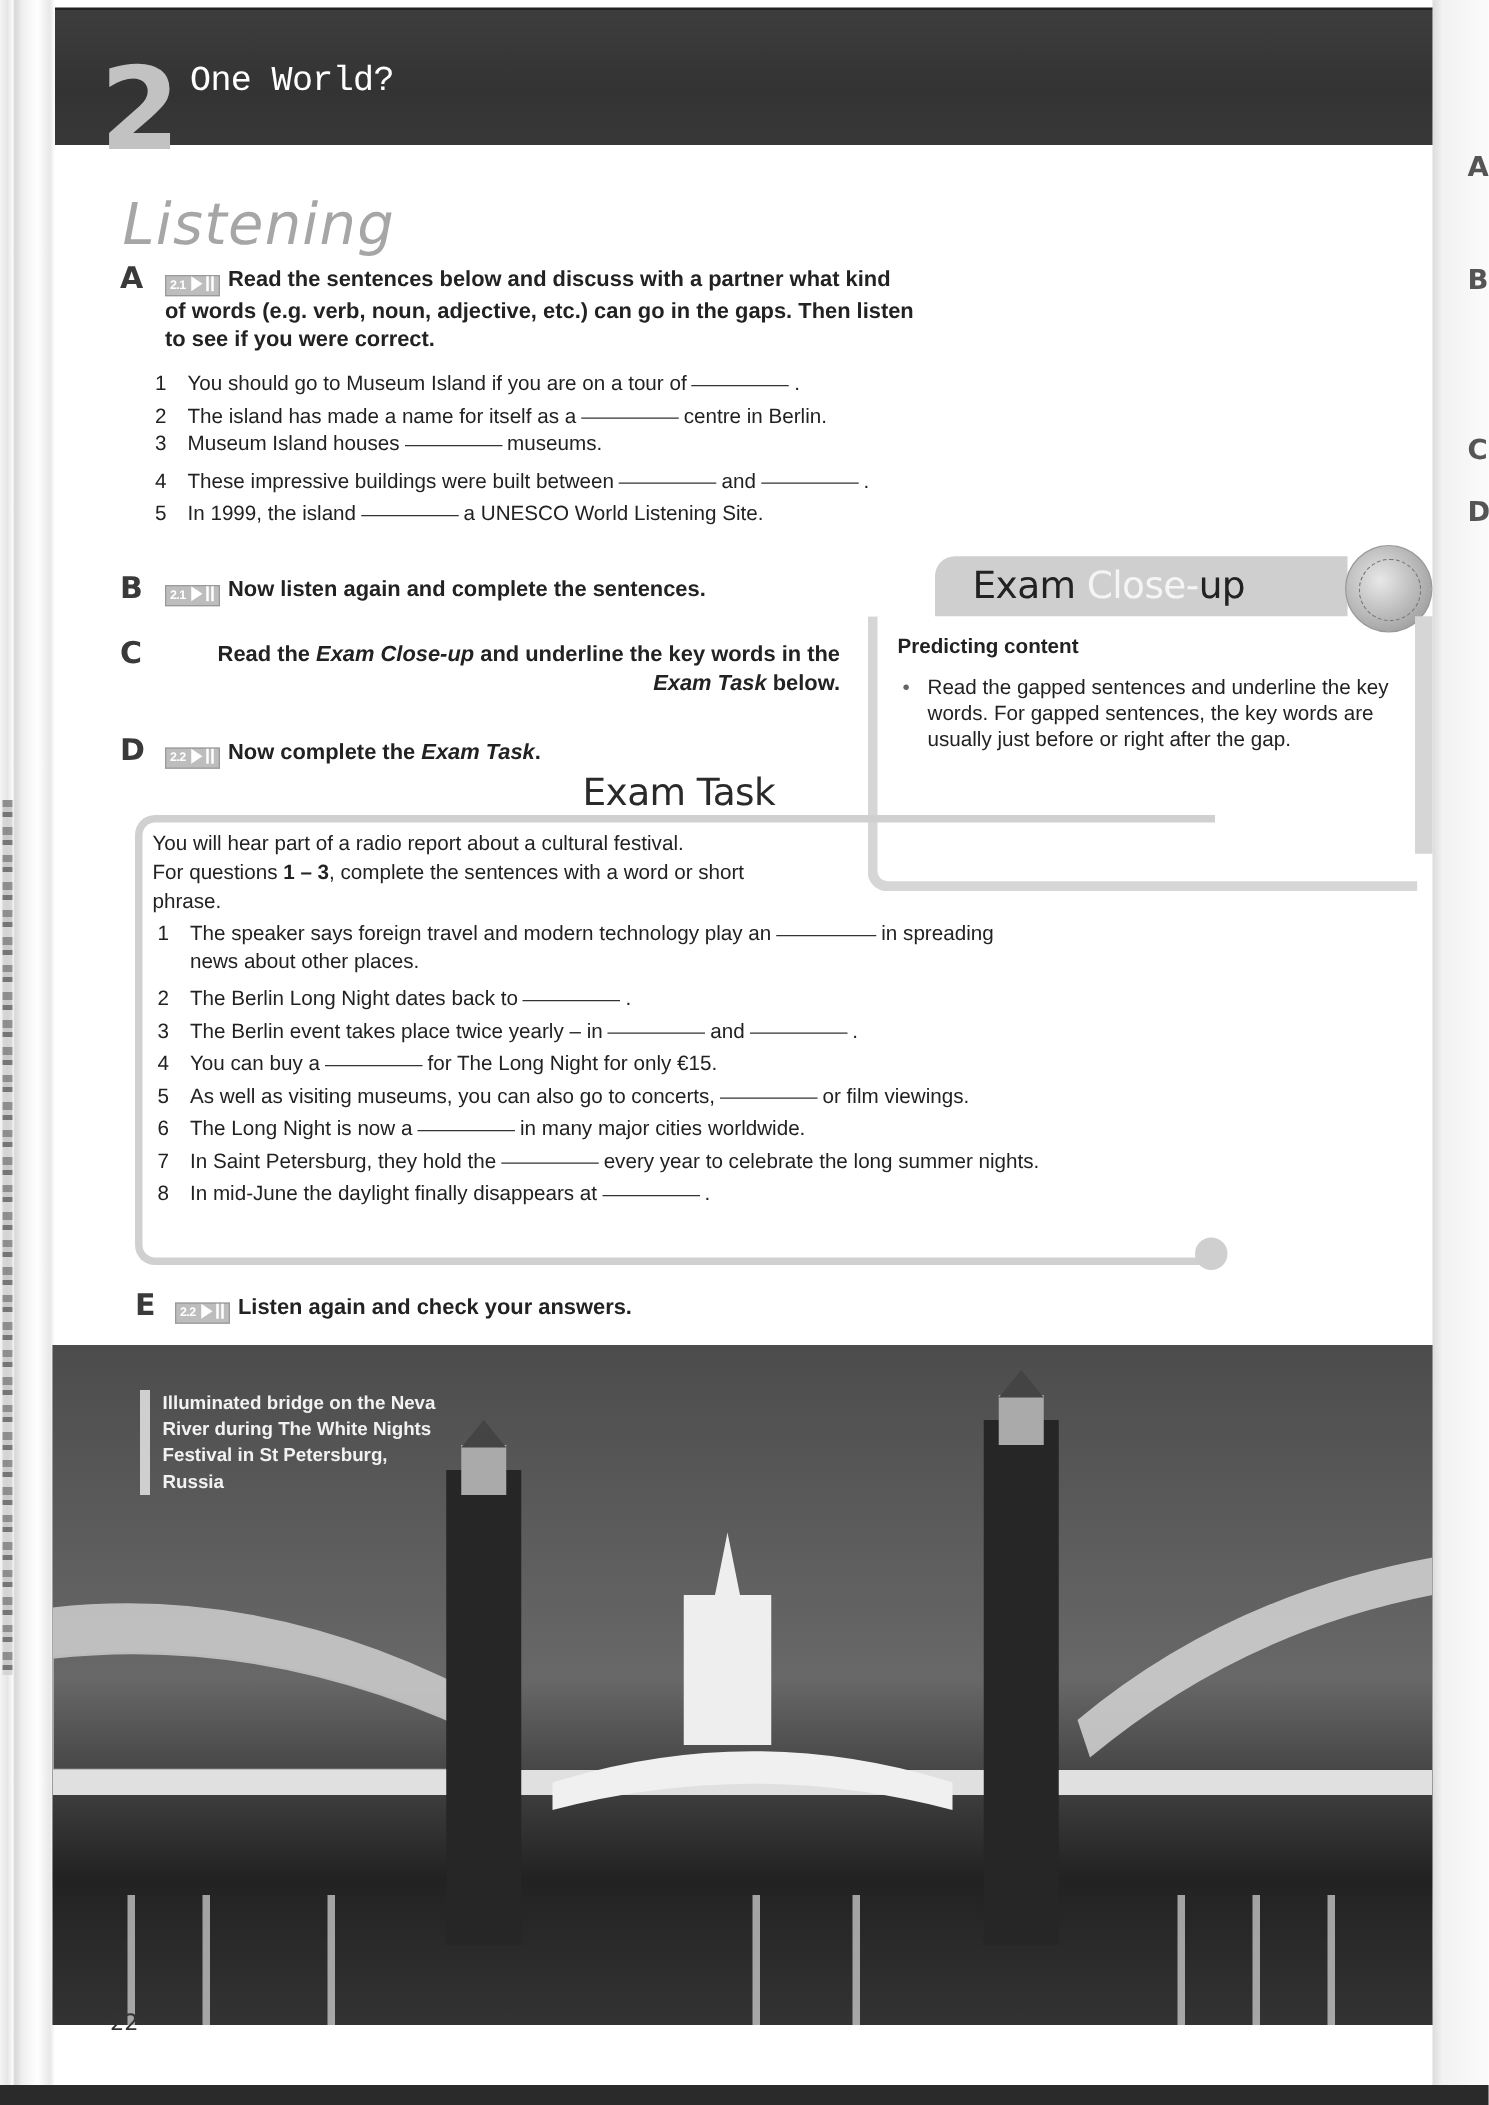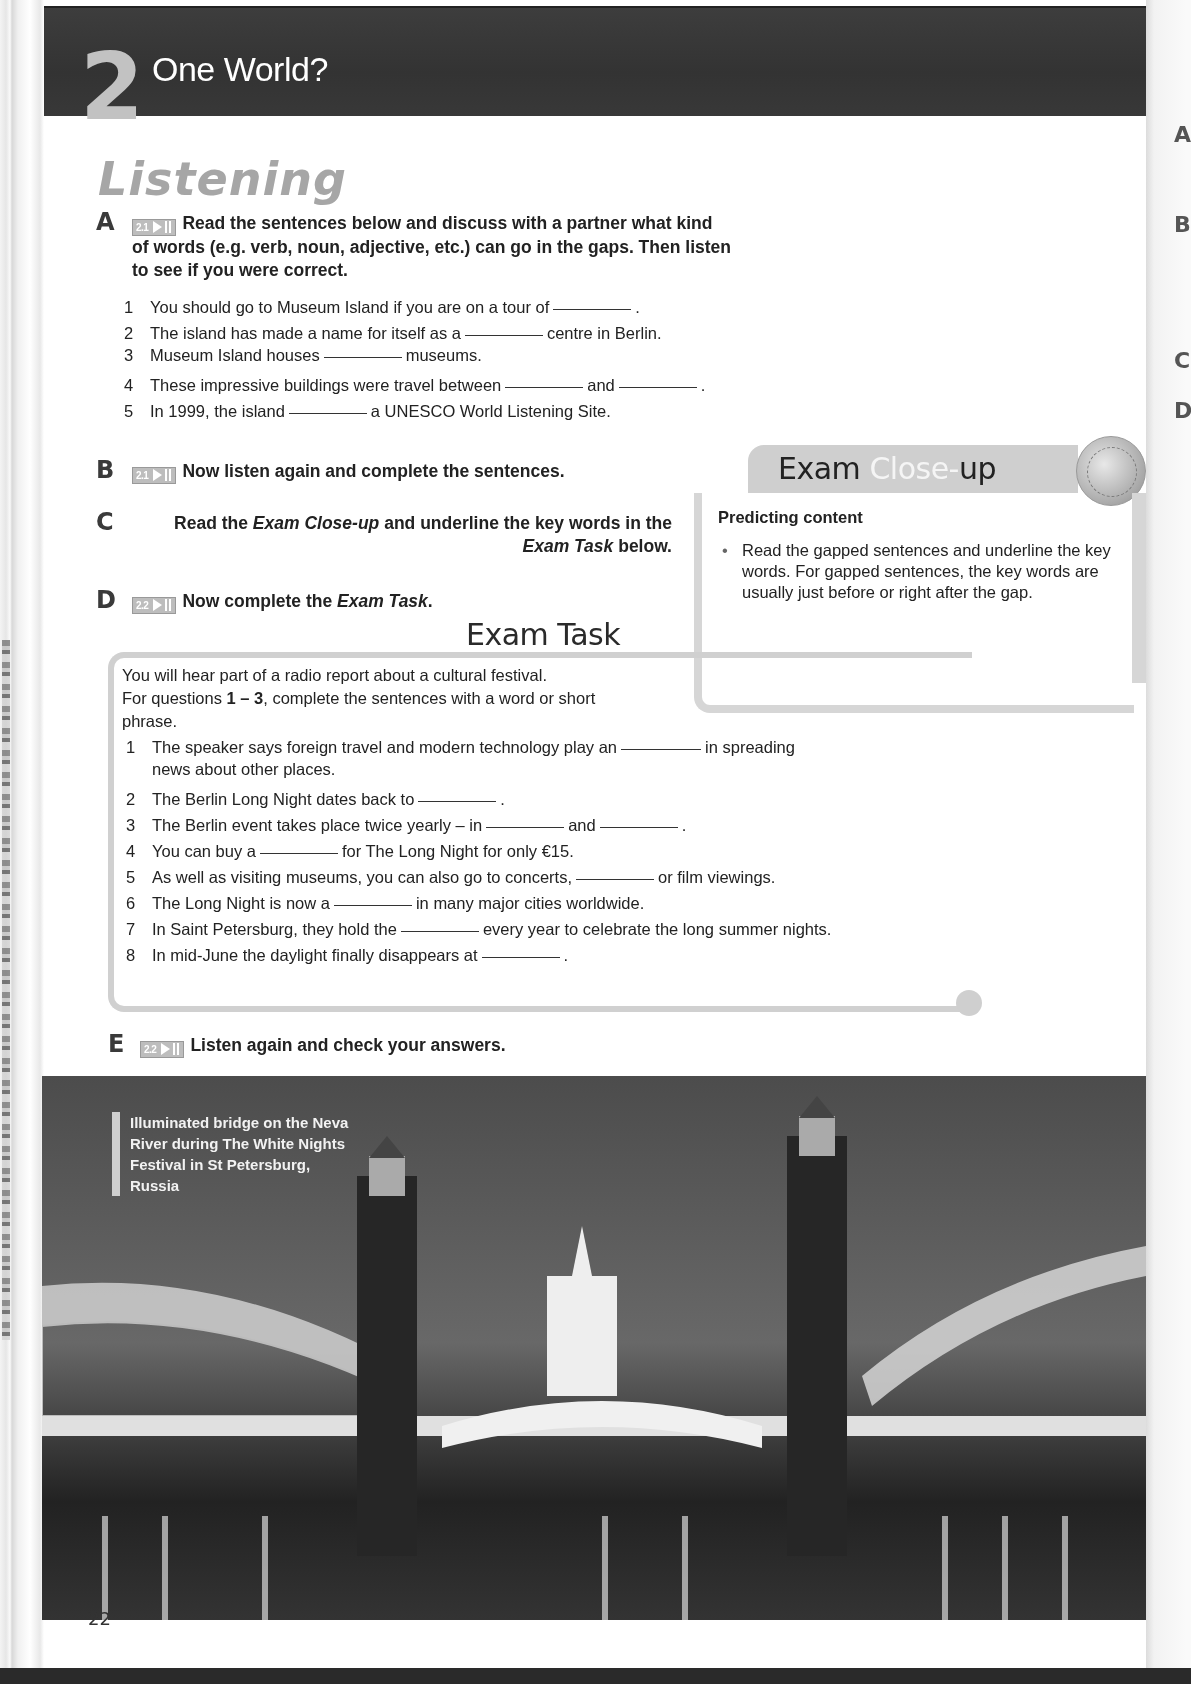--- a/index.html
+++ b/index.html
@@ -15,25 +15,25 @@
     background: linear-gradient(90deg, #dcdcdc 0, #f2f2f2 8px, #fafafa 40px); }
   .right-page span { position: absolute; left: 28px; font-family: "DejaVu Sans", sans-serif;
     font-weight: bold; font-size: 22px; color: #555; }
   .bottom-band { position: absolute; left: 0; top: 1668px; width: 1191px; height: 16px; background: #2a2a2a; }
 
   
   .header { position: absolute; left: 44px; top: 6px; width: 1102px; height: 110px;
     background: linear-gradient(180deg, #3d3d3d, #333 60%, #383838); border-top: 2px solid #222; }
   .chapter-num { position: absolute; left: 36px; top: 34px; font-family: "DejaVu Sans", sans-serif;
     font-weight: bold; font-size: 92px; line-height: 1; color: #c2c2c2; letter-spacing: -4px; }
-  .chapter-title { position: absolute; left: 108px; top: 42px; font-family: Liberation Sans, sans-serif;
-    font-size: 34px; color: #ffffff; letter-spacing: -0.5px; }
+  .chapter-title { position: absolute; left: 108px; top: 42px; font-family: Liberation Mono, monospace;
+    font-size: 28px; color: #ffffff; letter-spacing: -0.5px; }
 
   .section-title { position: absolute; left: 98px; top: 152px; font-family: "DejaVu Sans", sans-serif;
-    font-size: 46px; color: #a6a6a6; letter-spacing: 1px; font-weight: bold; font-style: italic; }
+    font-size: 46px; color: #a6a6a6; letter-spacing: 1px; font-weight: normal; font-style: italic; }
 
   
   .ex { position: absolute; left: 96px; }
   .ex-letter { position: absolute; left: 0; top: -4px; font-family: "DejaVu Sans", sans-serif;
     font-weight: bold; font-size: 24px; color: #3a3a3a; }
   .ex-body { position: absolute; left: 36px; top: 0; font-weight: bold; font-size: 17.5px; line-height: 23px; color: #222; }
   .ex-body i { font-style: italic; }
   .audio { display: inline-block; vertical-align: -2px; height: 17px; margin-right: 6px;
     background: #bdbdbd; border: 1px solid #999; font-size: 10px; font-weight: bold; color: #fff;
     padding: 0 3px; line-height: 15px; letter-spacing: -0.5px; }
@@ -107,21 +107,21 @@
   <div class="ex-letter">A</div>
   <div class="ex-body" style="width:600px;">
     <span class="audio"><span>2.1</span><span class="tri"></span><span class="bars"></span></span><span>Read the sentences below and discuss with a partner what kind of words (e.g. verb, noun, adjective, etc.) can go in the gaps. Then listen to see if you were correct.</span>
   </div>
 </div>
 
 <div class="list" style="left:124px; top:298px;">
   <div class="row" style="top:0"><span class="num">1</span><span>You should go to Museum Island if you are on a tour of</span><span class="gap" style="width:78px"></span><span>.</span></div>
   <div class="row" style="top:26px"><span class="num">2</span><span>The island has made a name for itself as a</span><span class="gap" style="width:78px"></span><span>centre in Berlin.</span></div>
   <div class="row" style="top:48px"><span class="num">3</span><span>Museum Island houses</span><span class="gap" style="width:78px"></span><span>museums.</span></div>
-  <div class="row" style="top:78px"><span class="num">4</span><span>These impressive buildings were travel between</span><span class="gap" style="width:78px"></span><span>and</span><span class="gap" style="width:78px"></span><span>.</span></div>
+  <div class="row" style="top:78px"><span class="num">4</span><span>These impressive buildings were built between</span><span class="gap" style="width:78px"></span><span>and</span><span class="gap" style="width:78px"></span><span>.</span></div>
   <div class="row" style="top:104px"><span class="num">5</span><span>In 1999, the island</span><span class="gap" style="width:78px"></span><span>a UNESCO World Listening Site.</span></div>
 </div>
 
 <div class="ex" style="top:460px;">
   <div class="ex-letter">B</div>
   <div class="ex-body" style="width:560px; white-space:nowrap;">
     <span class="audio"><span>2.1</span><span class="tri"></span><span class="bars"></span></span><span>Now listen again and complete the sentences.</span>
   </div>
 </div>
 

